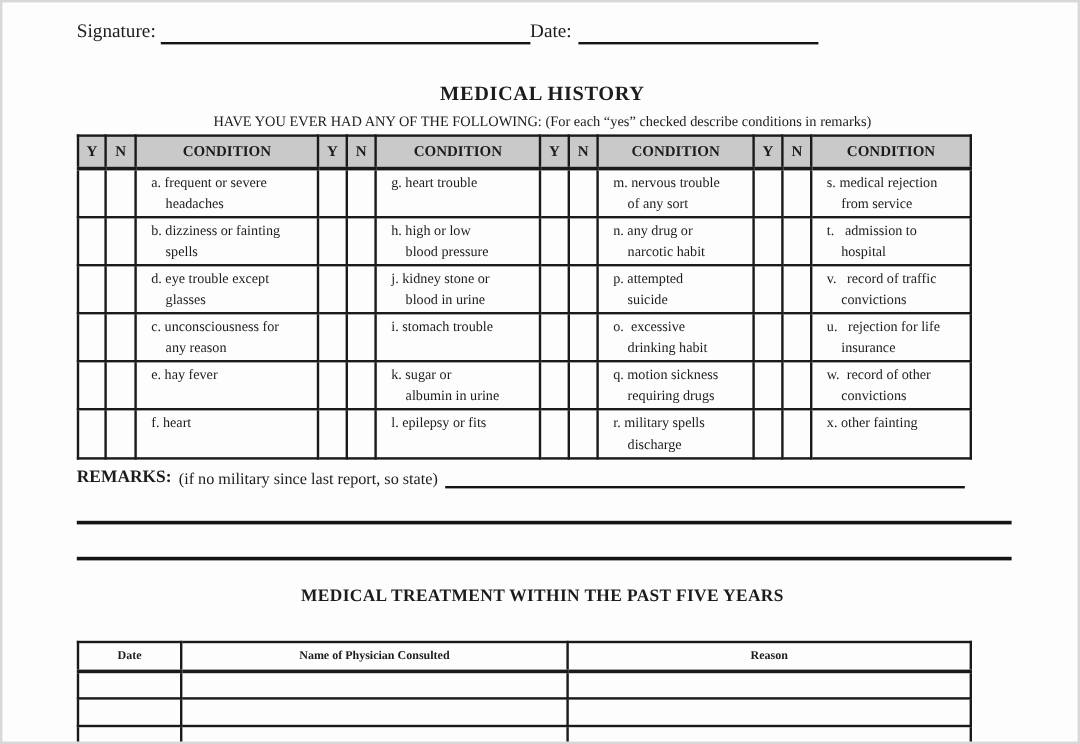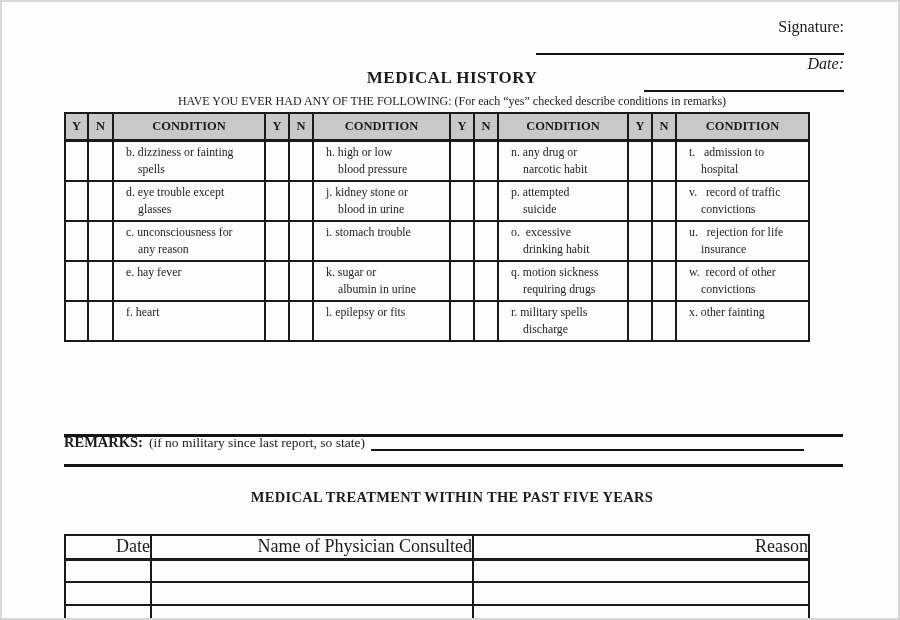--- a/index.html
+++ b/index.html
@@ -15,25 +15,25 @@
   body{
     background:var(--page-bg);
     font-family:"Liberation Serif","DejaVu Serif",serif;
     color:var(--text);
     position:relative;
     border:2px solid var(--frame);
   }
   .abs{position:absolute;}
 
   
-  .sig-row{top:16px;left:62px;width:780px;display:flex;align-items:flex-end;font-size:16px;flex-direction:column;}
+  .sig-row{top:16px;left:62px;width:780px;display:flex;align-items:flex-start;font-size:16px;}
   .writein{display:inline-block;border-bottom:2px solid var(--rule);height:19px;}
   .sig-line{width:308px;margin-left:4px;}
   .date-line{width:200px;margin-left:6px;}
-  .date-label{margin-left:52px;font-style:italic;}
+  .date-label{}
 
   
   .title{top:66px;left:0;width:900px;text-align:center;font-weight:bold;font-size:17px;letter-spacing:.5px;}
   .subtitle{top:92px;left:0;width:900px;text-align:center;font-size:12px;}
 
   
   .hist{top:110px;left:62px;}
   table{border-collapse:collapse;table-layout:fixed;background:transparent;}
   .hist table{width:744px;}
   .hist td{border:2px solid var(--border);vertical-align:top;}
@@ -45,35 +45,35 @@
   .hist tbody tr{height:37px;}
   .hist tbody tr.first{height:40px;}
   .cond{
     font-size:11.8px;line-height:1.45;
     padding:2px 3px 2px 24px;text-indent:-12px;
     white-space:pre-line;
   }
 
   
   .remarks{top:388px;left:62px;width:740px;display:flex;align-items:flex-end;font-size:13.5px;}
-  .remarks .lbl{font-weight:bold;font-size:14.5px;margin-top:44px;}
+  .remarks .lbl{font-weight:bold;font-size:14.5px;}
   .remarks .note{margin-left:6px;}
   .remarks .fill{flex:1;border-bottom:2px solid var(--rule);height:16px;margin-left:6px;}
 
   .rule{left:62px;width:779px;height:3px;background:var(--rule);}
   .rule1{top:432px;}
   .rule2{top:462px;}
 
   .treat-title{top:487px;left:0;width:900px;text-align:center;font-weight:bold;font-size:14.5px;letter-spacing:.3px;}
 
   
   .treat{top:532px;left:62px;}
   .treat table{width:744px;}
   .treat td{border:2px solid var(--border);height:23px;}
-  .treat thead td{font-weight:normal;text-align:right;font-size:18px;height:24px;border-bottom:3px solid var(--border);}
+  .treat thead td{font-weight:bold;text-align:center;font-size:10px;height:24px;border-bottom:3px solid var(--border);}
 </style>
 </head>
 <body>
 
 <div class="abs sig-row">
   <span>Signature:</span>
   <span class="writein sig-line"></span>
   <span class="date-label">Date:</span>
   <span class="writein date-line"></span>
 </div>
@@ -107,20 +107,37 @@
         <td>CONDITION</td>
         <td>Y</td>
         <td>N</td>
         <td>CONDITION</td>
         <td>Y</td>
         <td>N</td>
         <td>CONDITION</td>
       </tr>
     </thead>
     <tbody>
+      <tr class="first">
+        <td></td>
+        <td></td>
+        <td class="cond">a. frequent or severe
+headaches</td>
+        <td></td>
+        <td></td>
+        <td class="cond">g. heart trouble</td>
+        <td></td>
+        <td></td>
+        <td class="cond">m. nervous trouble
+of any sort</td>
+        <td></td>
+        <td></td>
+        <td class="cond">s. medical rejection
+from service</td>
+      </tr>
       <tr>
         <td></td>
         <td></td>
         <td class="cond">b. dizziness or fainting
 spells</td>
         <td></td>
         <td></td>
         <td class="cond">h. high or low
 blood pressure</td>
         <td></td>

